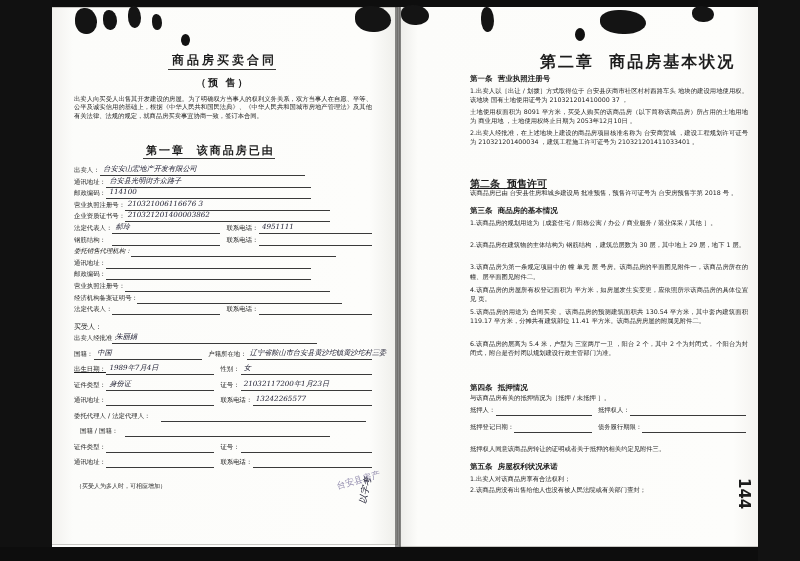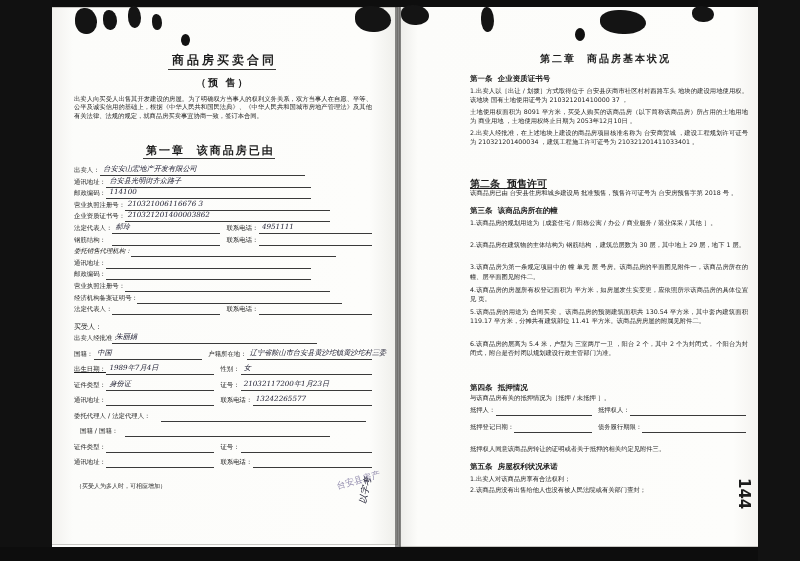--- a/index.html
+++ b/index.html
@@ -214,29 +214,29 @@
         <div class="line" style="left: 32.4px; top: 9px; width: 108px;"></div>
         <span class="t" style="left: 146.4px; top: 0px; font-size: 6.4px;">联系电话：</span>
         <div class="line" style="left: 178.8px; top: 9px; width: 119.2px;"></div>
       </div>
     </div>
 
   <div class="t" style="left:76px;top:482px;font-size:6px;">（买受人为多人时，可相应增加）</div>
 
   <div class="stamp" style="left:336px;top:474px;font-size:9px;">台安县房产</div>
 
-  <div class="t title" style="left:540px;top:52px;font-size:10px;letter-spacing:2px;">第二章  商品房基本状况</div>
-
-  <div class="t title" style="left:470px;top:74px;font-size:7.5px;">第一条  企业资质证书号</div>
+  <div class="t title" style="left:540px;top:52px;font-size:16px;letter-spacing:2px;">第二章  商品房基本状况</div>
+
+  <div class="t title" style="left:470px;top:74px;font-size:7.5px;">第一条  营业执照注册号</div>
   <div id="article1-lines"></div>
 
   <div class="t title" style="left:470px;top:177px;font-size:10px;text-decoration:underline;">第二条  预售许可</div>
   <div class="t" style="left:470px;top:188px;width:278px;font-size:6.3px;line-height:9px;white-space:normal;">该商品房已由 台安县住房和城乡建设局  批准预售，预售许可证号为 台安房预售字第 2018 号 。</div>
 
-  <div class="t title" style="left:470px;top:206px;font-size:7.5px;">第三条  该商品房所在的幢</div>
+  <div class="t title" style="left:470px;top:206px;font-size:7.5px;">第三条  商品房的基本情况</div>
   <div id="article3-lines"></div>
 
   <div class="t title" style="left:470px;top:383px;font-size:7.5px;">第四条  抵押情况</div>
   <div class="t" style="left:470px;top:394px;font-size:6.3px;">与该商品房有关的抵押情况为［抵押 / 未抵押 ］。</div>
   <div id="article4-fields">
       <div style="position: absolute; left: 470px; top: 406px; width: 278px; height: 16px;">
         <span class="t" style="left: 0px; top: 0px; font-size: 6.3px;">抵押人：</span>
         <div class="line" style="left: 25.94px; top: 9px; width: 96.06px;"></div>
         <span class="t" style="left: 128px; top: 0px; font-size: 6.3px;">抵押权人：</span>
         <div class="line" style="left: 159.925px; top: 9px; width: 116.075px;"></div>

